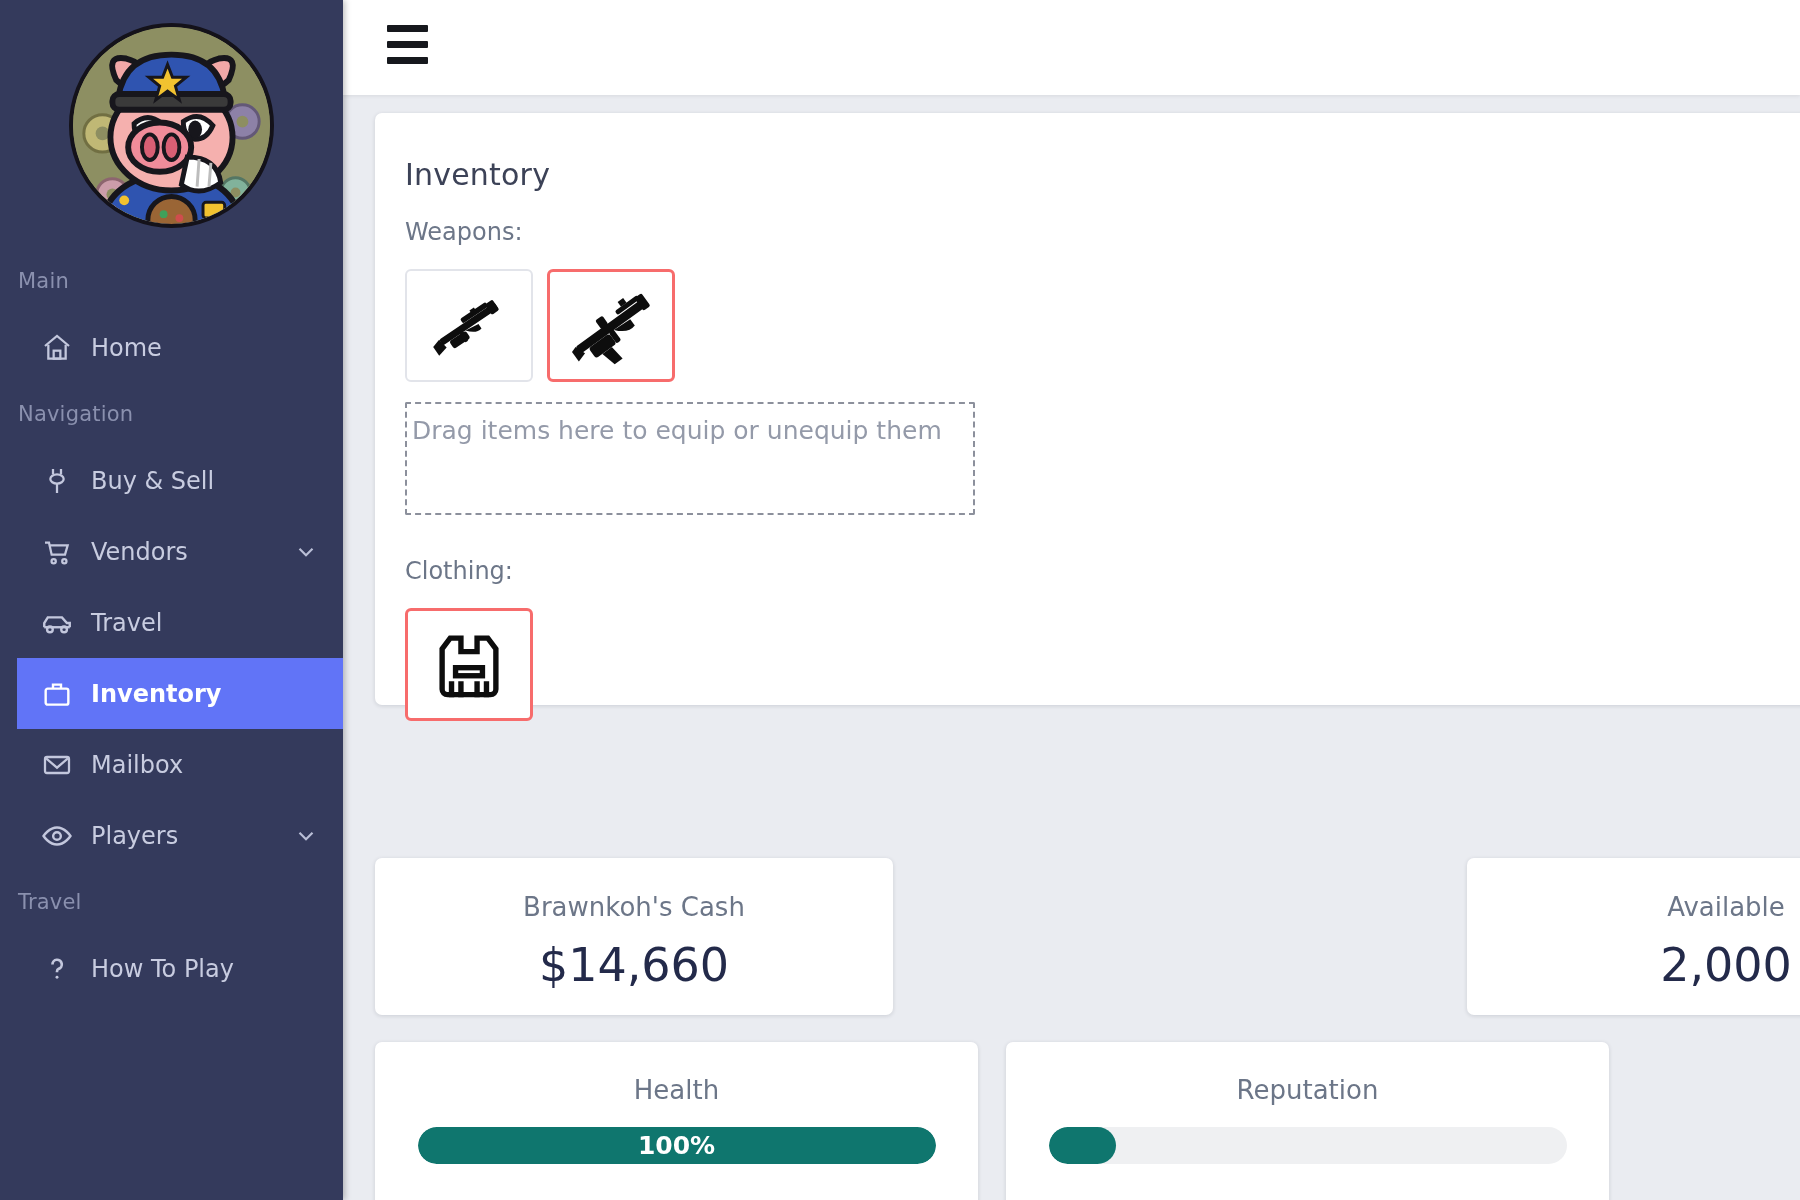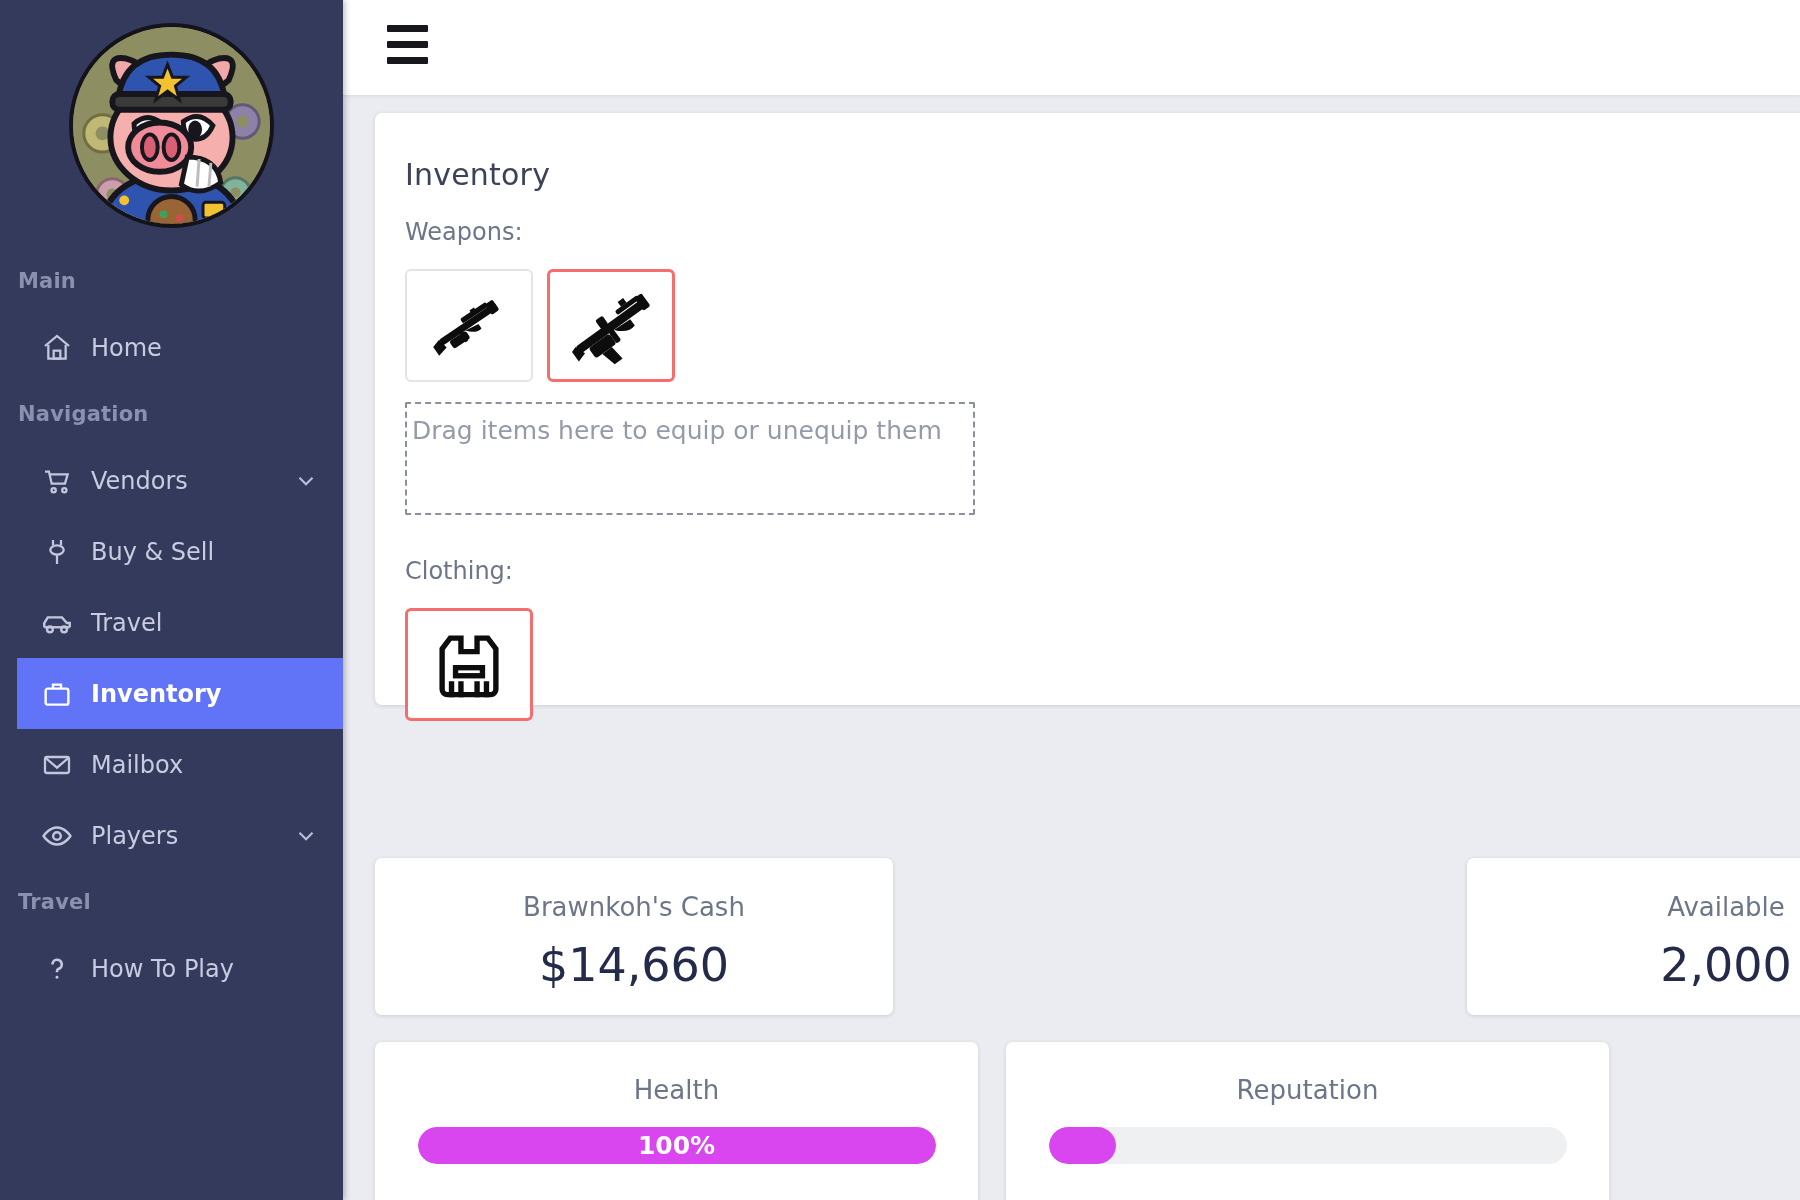--- a/index.html
+++ b/index.html
@@ -32,21 +32,20 @@
   }
   .avatar-wrap svg { display: block; width: 100%; height: 100%; }
 
   .nav-section {
     color: #8a90ae;
     font-size: 21px;
     padding: 0 0 0 18px;
     height: 62px;
     display: flex; align-items: center;
     letter-spacing: .2px;
-    font-weight: bold;
   }
   .nav-item {
     height: 71px;
     display: flex; align-items: center;
     padding-left: 16px; padding-right: 24px;
     color: #c8cce0;
     font-size: 24px;
     cursor: pointer;
     position: relative;
     margin-left: 17px;
@@ -172,21 +171,21 @@
   .bar-track {
     margin-top: 22px;
     height: 37px;
     background: #eff0f2;
     border-radius: 19px;
     position: relative;
     overflow: hidden;
   }
   .bar-fill {
     position: absolute; left: 0; top: 0; bottom: 0;
-    background: #d946ef;
+    background: #0f766e;
     border-radius: 19px;
     display: flex; align-items: center; justify-content: center;
     color: #fff; font-size: 25px; font-weight: bold;
   }
 </style>
 </head>
 <body>
 
 <div class="app">
 
@@ -262,42 +261,42 @@
         <span class="lbl">Home</span>
       </div>
     </div>
 
     <div class="nav-group">
       <div class="nav-section">Navigation</div>
 
       <div class="nav-item">
         <span class="ico">
           <svg width="32" height="32" viewBox="0 0 24 24" fill="none" stroke="currentColor" stroke-width="1.7">
+            <path d="M9 3v4M15 3v4"></path>
+              <rect x="7" y="7" width="10" height="7" rx="5"></rect>
+              <path d="M12 14v7"></path>
+          </svg>
+        </span>
+        <span class="lbl">Buy &amp; Sell</span>
+      </div>
+
+      <div class="nav-item">
+        <span class="ico">
+          <svg width="32" height="32" viewBox="0 0 24 24" fill="none" stroke="currentColor" stroke-width="1.7">
             <path d="M3 5h3l2 9h10l2-7H7"></path>
               <circle cx="9.5" cy="19" r="1.6"></circle>
               <circle cx="17.5" cy="19" r="1.6"></circle>
           </svg>
         </span>
         <span class="lbl">Vendors</span>
         <span class="chev">
           <svg width="26" height="26" viewBox="0 0 24 24" fill="none" stroke="currentColor" stroke-width="2">
               <path d="M6 9l6 6 6-6"></path>
             </svg>
         </span>
-      </div>
-
-      <div class="nav-item">
-        <span class="ico">
-          <svg width="32" height="32" viewBox="0 0 24 24" fill="none" stroke="currentColor" stroke-width="1.7">
-            <path d="M9 3v4M15 3v4"></path>
-              <rect x="7" y="7" width="10" height="7" rx="5"></rect>
-              <path d="M12 14v7"></path>
-          </svg>
-        </span>
-        <span class="lbl">Buy &amp; Sell</span>
       </div>
 
       <div class="nav-item">
         <span class="ico">
           <svg width="34" height="34" viewBox="0 0 24 24" fill="none" stroke="currentColor" stroke-width="1.7">
             <path d="M3 15v-3l2.5-4h10L19 12h2v3"></path>
               <path d="M3 15h18"></path>
               <circle cx="7" cy="16.5" r="2"></circle>
               <circle cx="17" cy="16.5" r="2"></circle>
           </svg>

